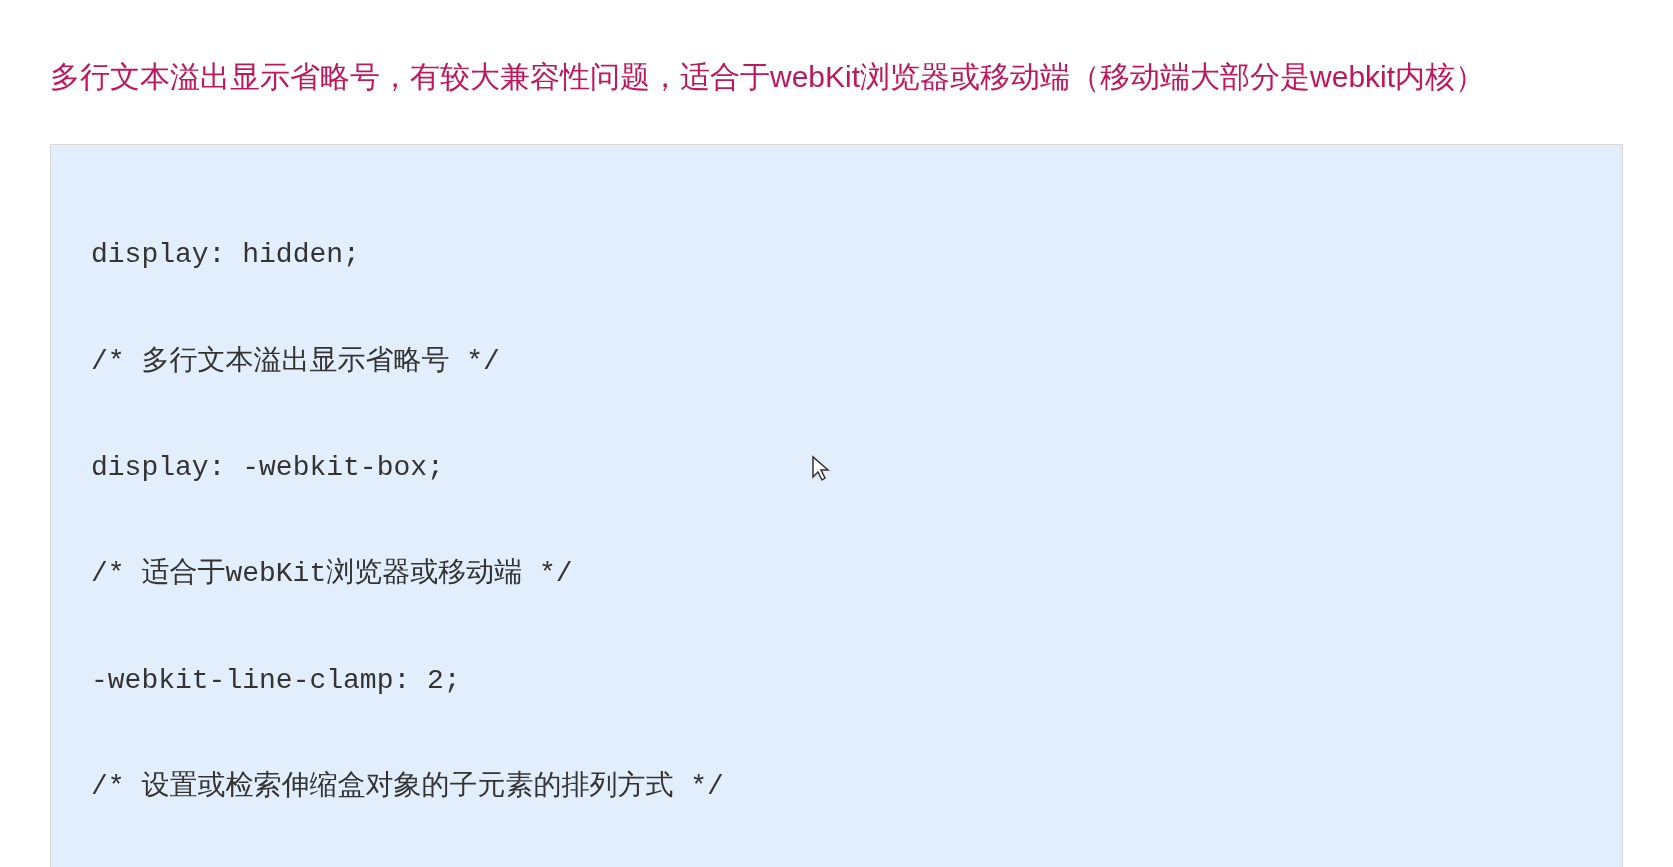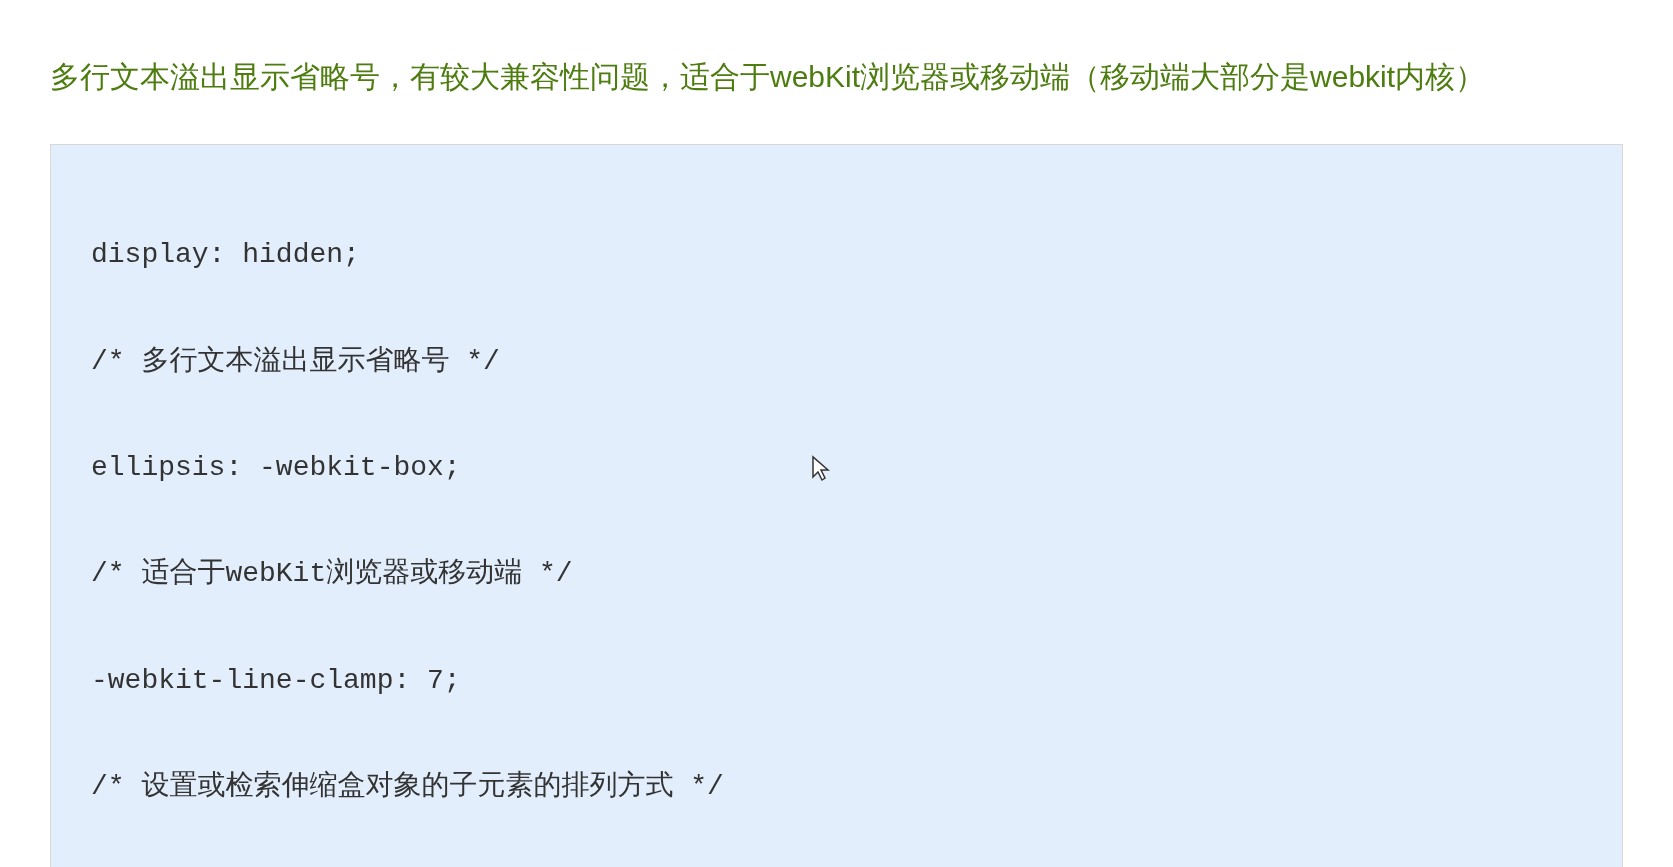--- a/index.html
+++ b/index.html
@@ -9,21 +9,21 @@
     }
     body {
       font-family: "Microsoft YaHei", "PingFang SC", sans-serif;
       background: #ffffff;
       padding: 20px 50px 30px 50px;
       width: 1673px;
       position: relative;
     }
     .intro-text {
       font-size: 30px;
-      color: #4d7c0f;
+      color: #be185d;
       line-height: 1.8;
       margin-bottom: 40px;
       margin-top: 30px;
     }
     .code-block {
       background: #e3eefc;
       border: 1px solid #d8d8d8;
       padding: 30px 40px 50px 40px;
       font-family: "Consolas", "Courier New", monospace;
       font-size: 28px;
@@ -44,21 +44,21 @@
     }
   </style>
 </head>
 <body>
 
 <p class="intro-text">多行文本溢出显示省略号，有较大兼容性问题，适合于webKit浏览器或移动端（移动端大部分是webkit内核）</p>
 
 <div class="code-block">
 <span class="code-line">display: hidden;</span>
 <span class="code-line">/* 多行文本溢出显示省略号 */</span>
-<span class="code-line">ellipsis: -webkit-box;</span>
+<span class="code-line">display: -webkit-box;</span>
 <span class="code-line">/* 适合于webKit浏览器或移动端 */</span>
-<span class="code-line">-webkit-line-clamp: 7;</span>
+<span class="code-line">-webkit-line-clamp: 2;</span>
 <span class="code-line">/* 设置或检索伸缩盒对象的子元素的排列方式 */</span>
 
 <svg class="cursor-icon" width="20" height="28" viewBox="0 0 20 28">
   <path d="M2 2 L2 22 L7 17 L11 25 L14 23 L10 15 L17 15 Z" fill="white" stroke="#333" stroke-width="1.5"></path>
 </svg>
 </div>
 
 </body></html>

